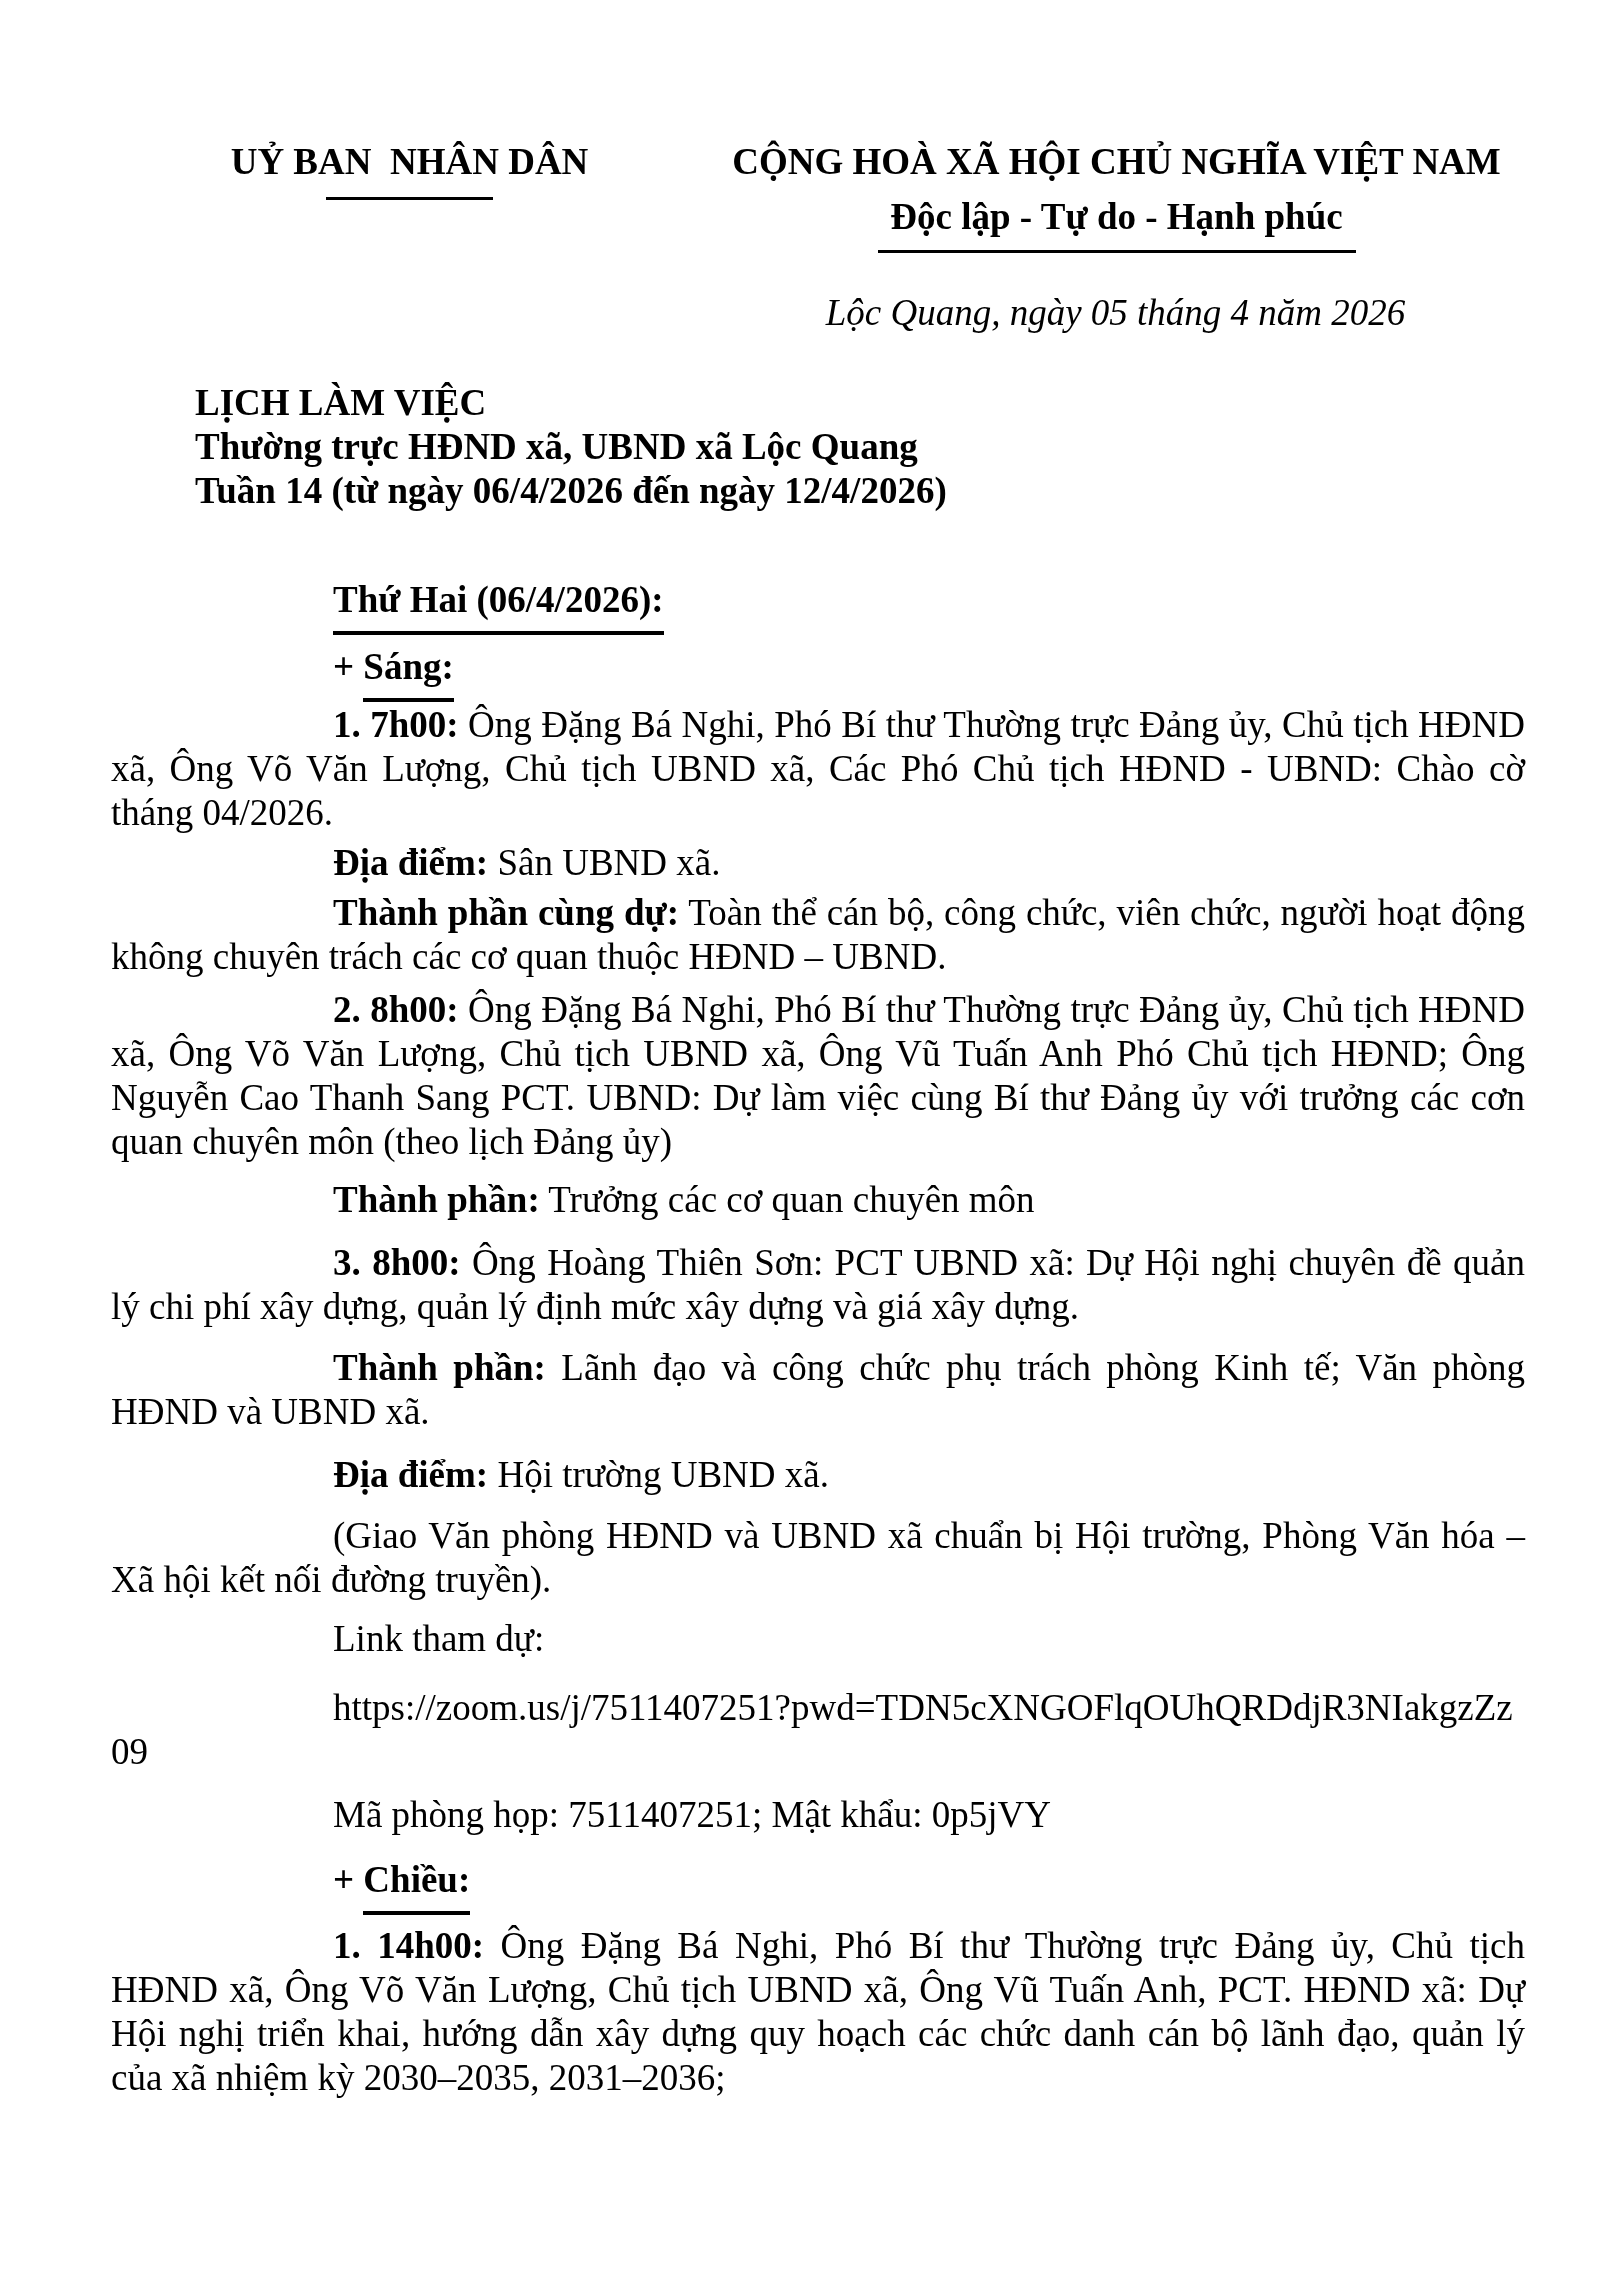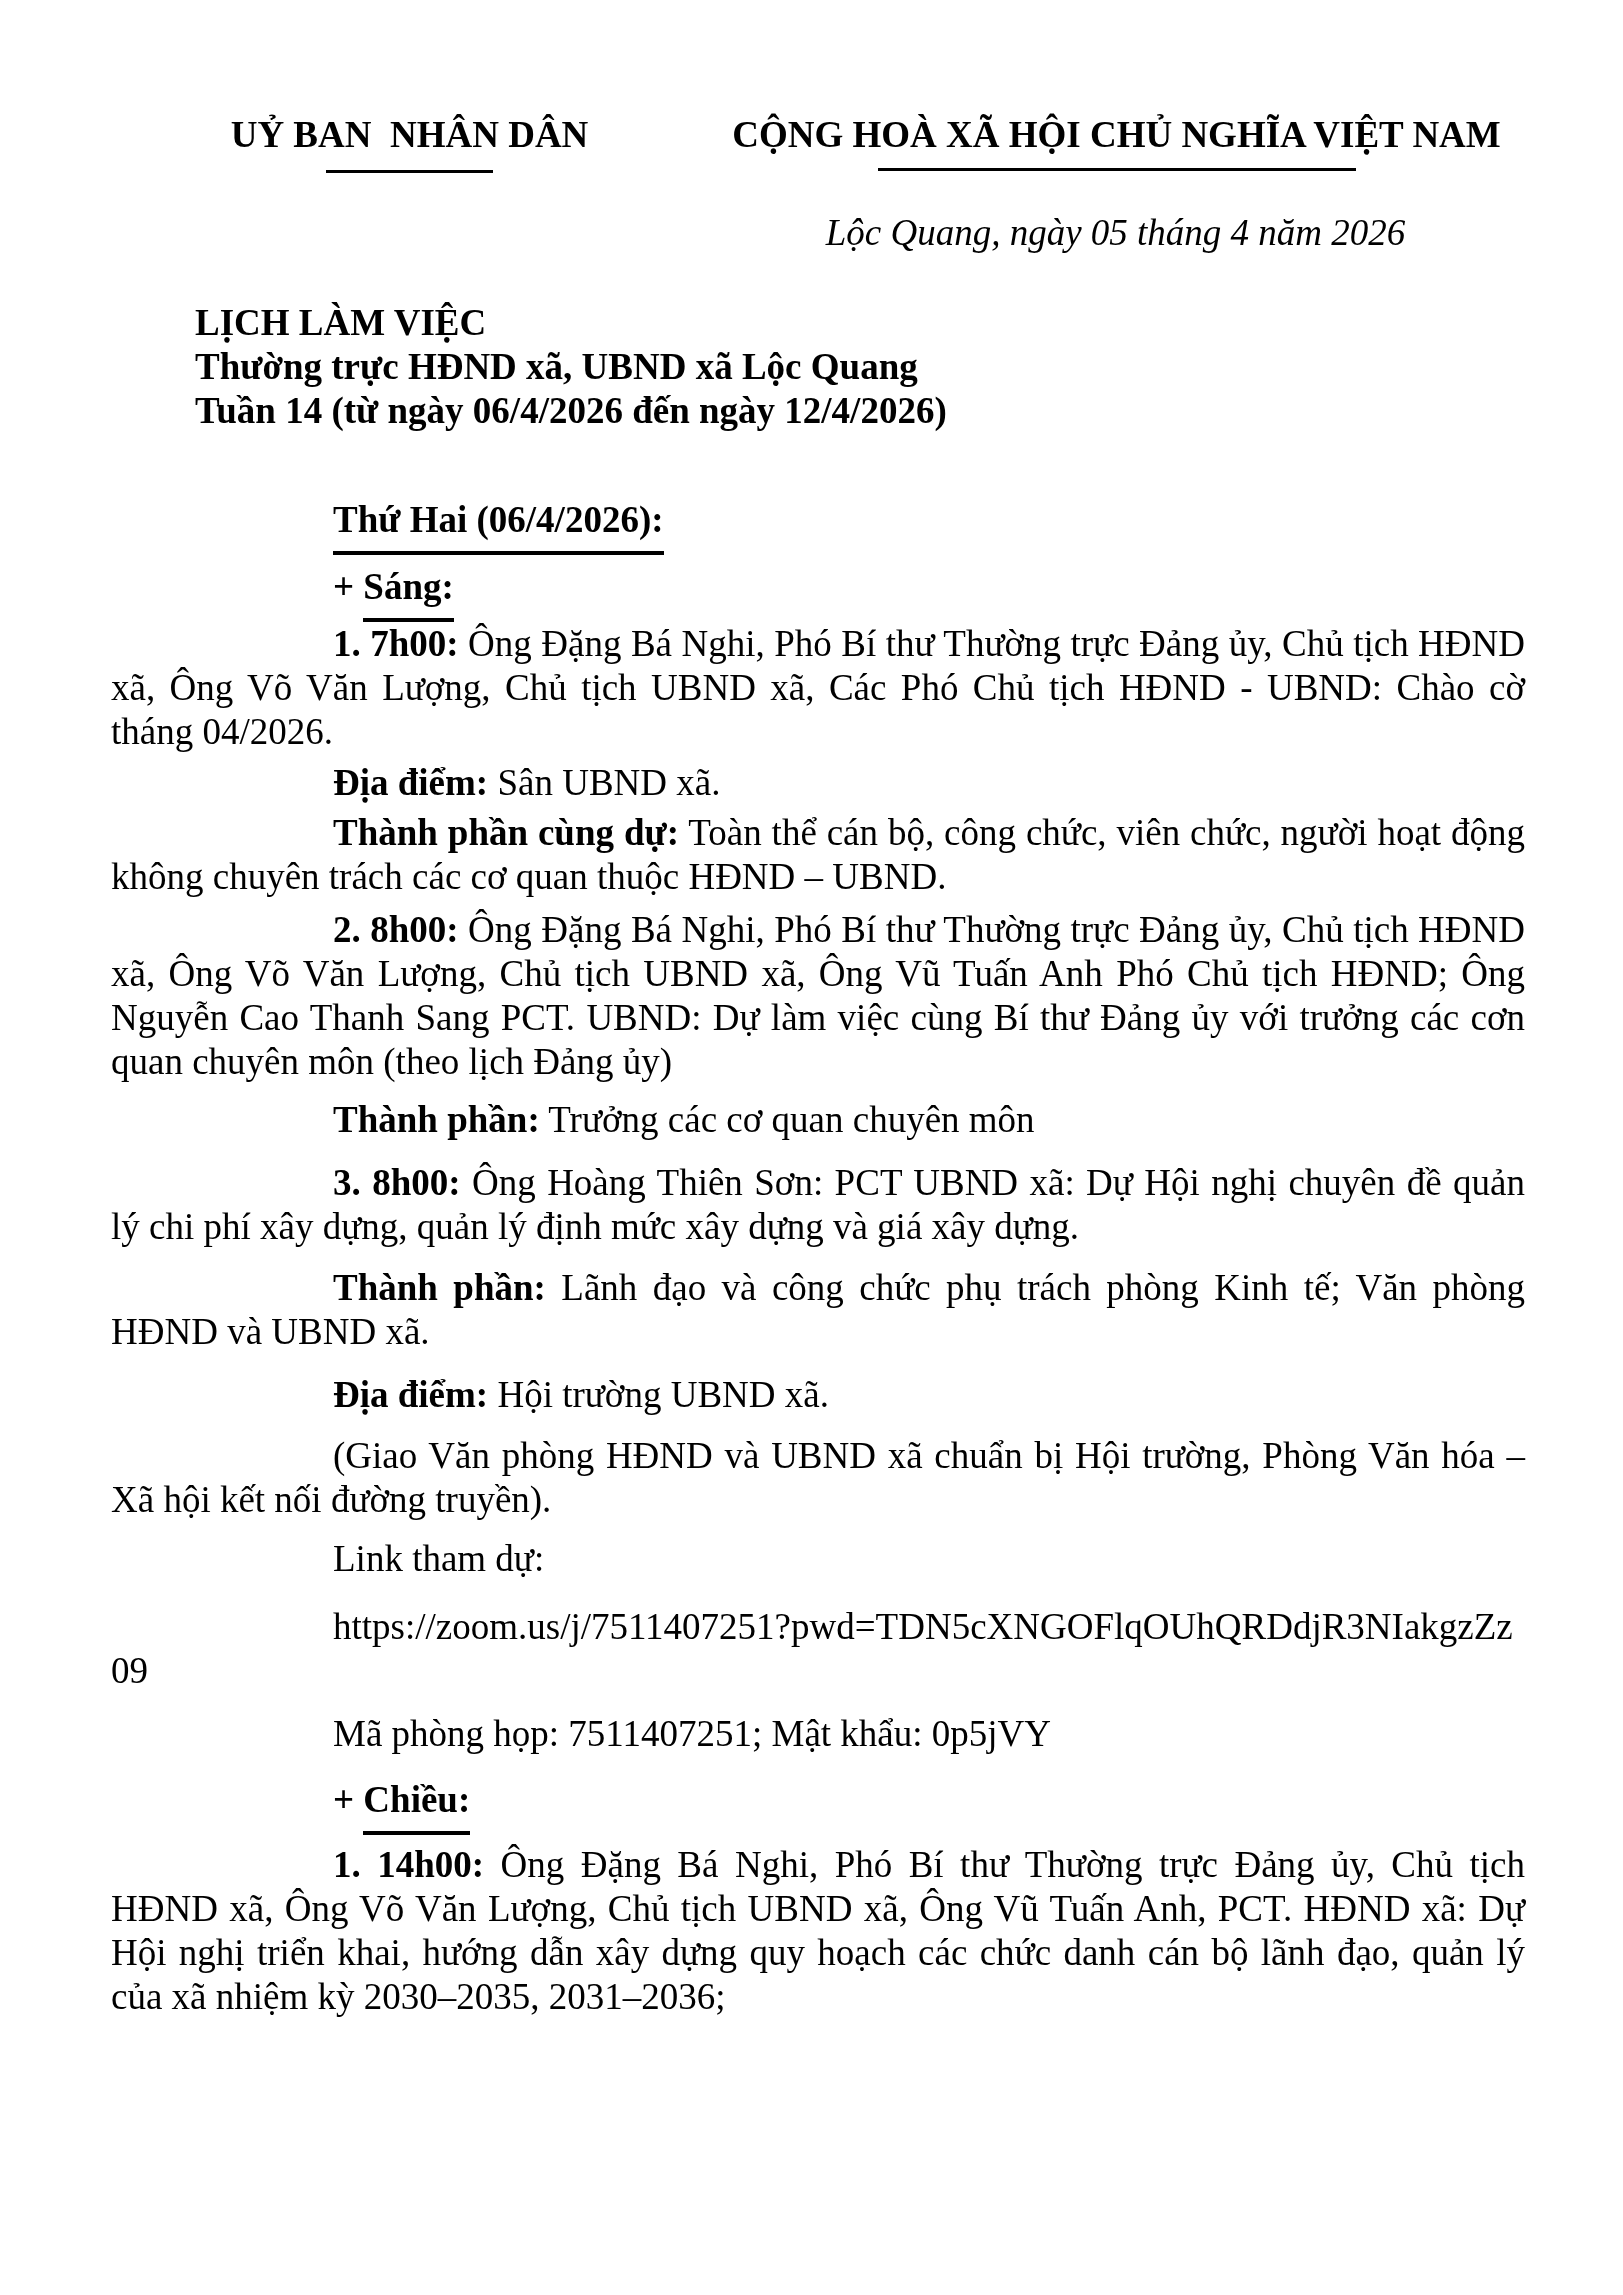--- a/index.html
+++ b/index.html
@@ -11,20 +11,21 @@
     color: #000000;
     font-family: "Liberation Serif", "DejaVu Serif", serif;
     font-size: 37px;
     overflow: hidden;
   }
   .page {
     box-sizing: border-box;
     width: 1624px;
     height: 1886px;
     padding: 107px 99px 0 111px;
+    margin-top: 27px;
   }
   
   .header { display: flex; }
   .hdr-left  { width: 597px; text-align: center; }
   .hdr-right { flex: 1; text-align: center; }
   .hdr-line  { font-weight: bold; line-height: 55px; white-space: pre-wrap; }
   .rule { height: 0; border-bottom: 3.8px solid #000; }
   .rule-left  { width: 167px; margin: 7.7px auto 0 auto; }
   .rule-right { width: 478px; margin: 6.1px auto 0 auto; }
   .date-line {
@@ -55,20 +56,21 @@
 
 <div class="page">
 
   <div class="header">
     <div class="hdr-left">
       <div class="hdr-line">UỶ BAN  NHÂN DÂN</div>
       <div class="rule rule-left"></div>
     </div>
     <div class="hdr-right">
       <div class="hdr-line">CỘNG HOÀ XÃ HỘI CHỦ NGHĨA VIỆT NAM</div>
+      <div class="hdr-line">Độc lập - Tự do - Hạnh phúc</div>
       <div class="rule rule-right"></div>
     </div>
   </div>
 
   <div class="date-line">Lộc Quang, ngày 05 tháng 4 năm 2026</div>
 
   <div class="title-block">
     <div class="title-line">LỊCH LÀM VIỆC</div>
     <div class="title-line">Thường trực HĐND xã, UBND xã Lộc Quang</div>
     <div class="title-week">Tuần 14 (từ ngày 06/4/2026 đến ngày 12/4/2026)</div>

